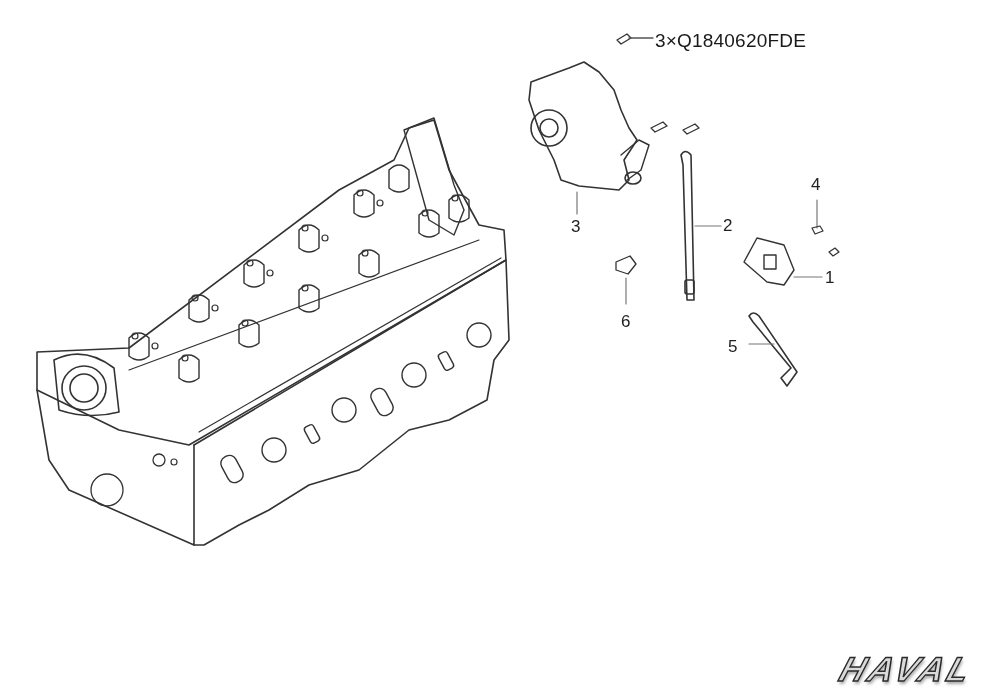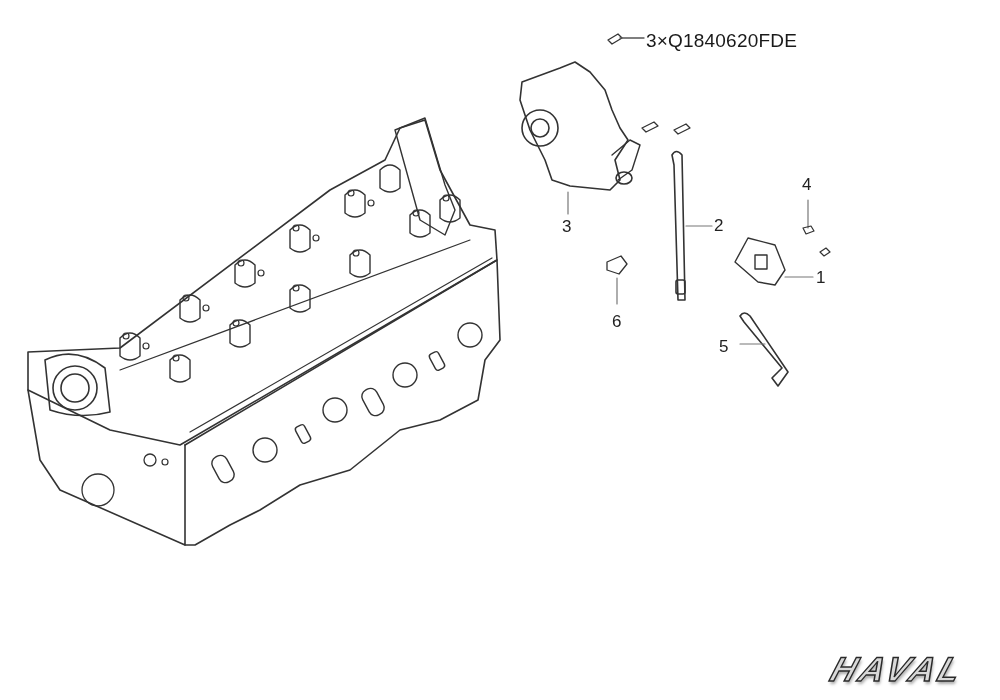--- a/index.html
+++ b/index.html
@@ -1,18 +1,18 @@
 <!DOCTYPE html>
 <html><head>
 <meta charset="utf-8">
 <style>
   html, body { margin:0; padding:0; background:#ffffff; }
   body { width:1000px; height:700px; position:relative; overflow:hidden;
          font-family:"Liberation Sans", "DejaVu Sans", sans-serif; }
-  .stage { position:absolute; left:0; top:0; width:803px; height:700px; }
+  .stage { position:absolute; left:9px; top:0; width:803px; height:700px; }
   svg.draw { position:absolute; left:0; top:0; }
   .callout { position:absolute; font-size:17px; color:#222; line-height:1; }
   .spec { position:absolute; left:646px; top:30px; font-size:19px; color:#1a1a1a; letter-spacing:0.2px; }
   .logo { position:absolute; left:832px; top:650px; font-size:34px; font-weight:bold; font-style:italic;
           letter-spacing:4px; color:#d9d9d9;
           -webkit-text-stroke:1.5px #2a2a2a; transform:skewX(-18deg);
           text-shadow: 2px 3px 3px rgba(0,0,0,0.35); }
 </style>
 </head>
 <body>

